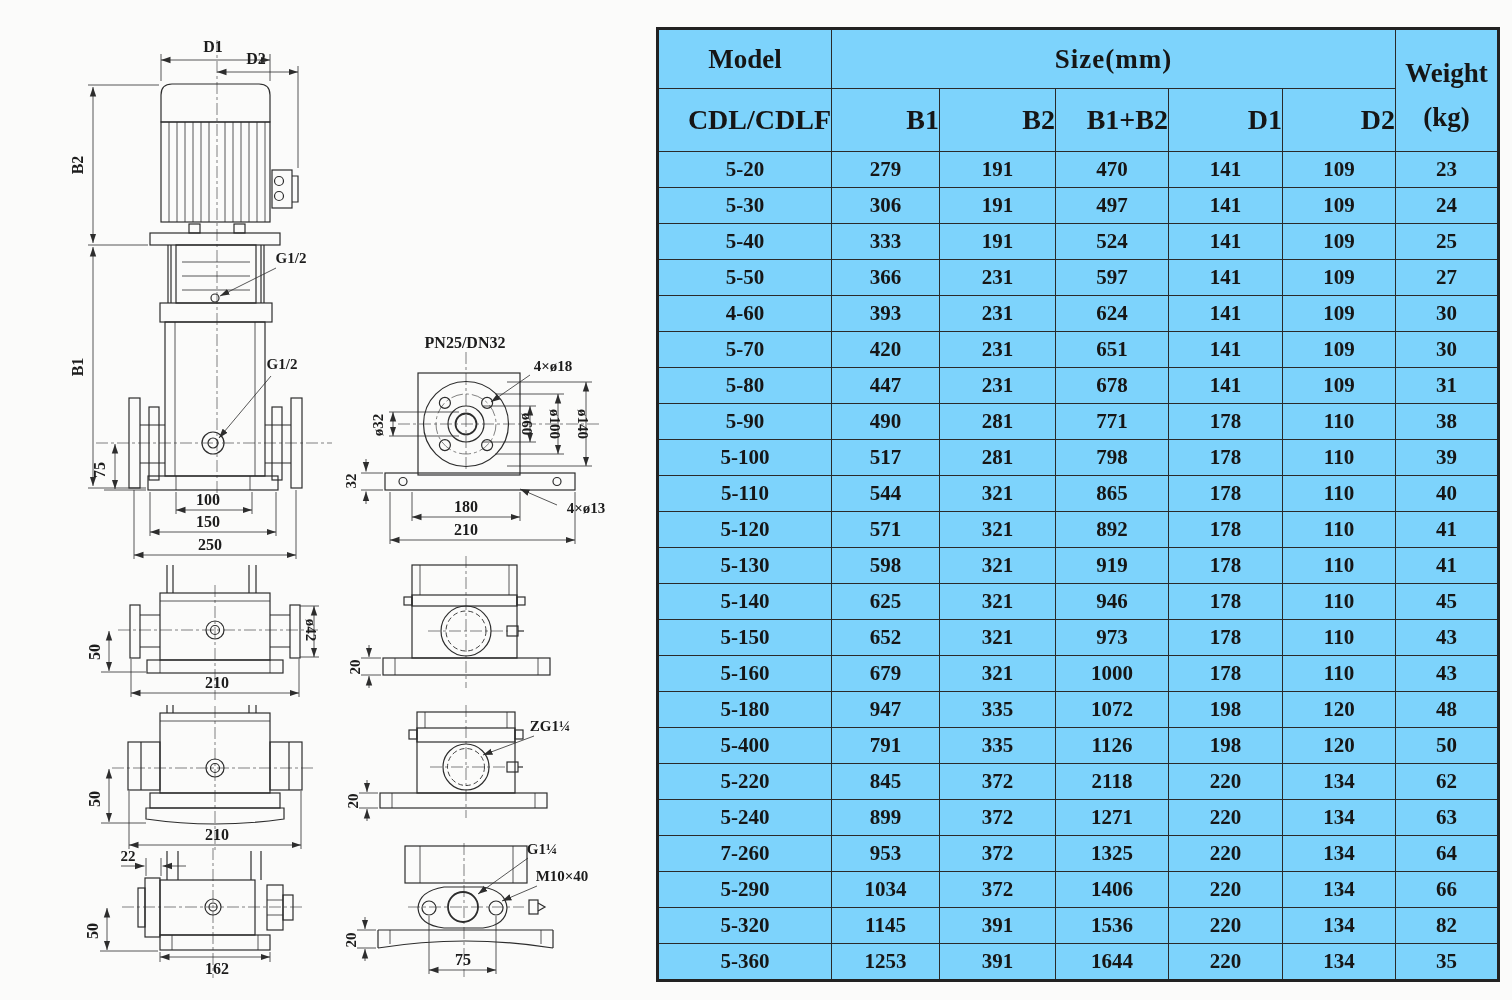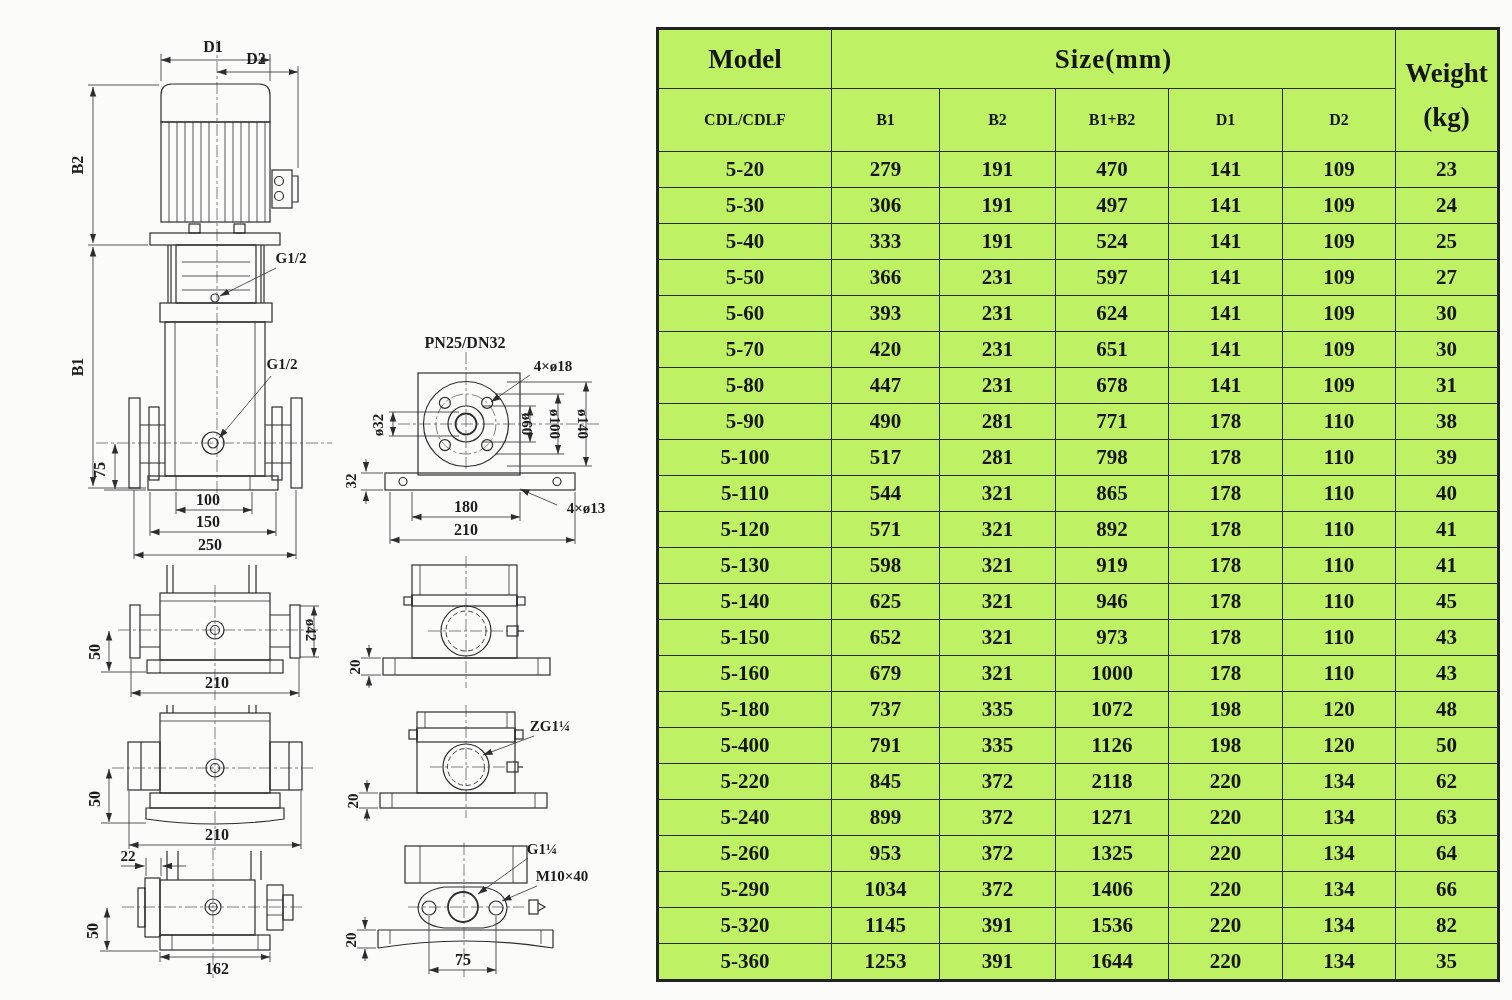--- a/index.html
+++ b/index.html
@@ -18,30 +18,30 @@
   .t15{font-size:15px;}
   .ln{stroke:#2d2d2d;stroke-width:1.2;fill:none;}
   .thk{stroke:#2d2d2d;stroke-width:1.8;fill:none;}
   .dim{stroke:#2d2d2d;stroke-width:0.8;fill:none;}
   .cl{stroke:#4a4a4a;stroke-width:0.7;fill:none;stroke-dasharray:12 3 3 3;}
   .dsh{stroke:#2d2d2d;stroke-width:0.9;fill:none;stroke-dasharray:5 3;}
 
   .spec-table-wrap{position:absolute;left:656px;top:27px;width:841px;}
   table.spec{
     border-collapse:collapse;table-layout:fixed;width:841px;
-    background:#bef264;
+    background:#7dd3fc;
   }
   table.spec th, table.spec td{
     border:1.6px solid #2a2a2a;
     text-align:center;vertical-align:middle;
     font-weight:bold;padding:0;line-height:1.05;
   }
   table.spec{border:3px solid #222;}
   thead tr.hrow1 th{height:58px;font-size:27px;}
-  thead tr.hrow2 th{height:62px;font-size:16px;}
+  thead tr.hrow2 th{height:62px;font-size:28px;text-align:right;}
   th.size-h{font-size:30px;letter-spacing:1px;}
   th.weight-h{font-size:26px;}
   th.weight-h div{line-height:1.25;margin-top:10px;}
   tbody td{height:35px;font-size:21px;}
 </style>
 </head>
 <body>
 
 <div class="page">
 
@@ -370,21 +370,21 @@
           <tr>
             <td>5-50</td>
             <td>366</td>
             <td>231</td>
             <td>597</td>
             <td>141</td>
             <td>109</td>
             <td>27</td>
           </tr>
           <tr>
-            <td>5-60</td>
+            <td>4-60</td>
             <td>393</td>
             <td>231</td>
             <td>624</td>
             <td>141</td>
             <td>109</td>
             <td>30</td>
           </tr>
           <tr>
             <td>5-70</td>
             <td>420</td>
@@ -470,21 +470,21 @@
             <td>5-160</td>
             <td>679</td>
             <td>321</td>
             <td>1000</td>
             <td>178</td>
             <td>110</td>
             <td>43</td>
           </tr>
           <tr>
             <td>5-180</td>
-            <td>737</td>
+            <td>947</td>
             <td>335</td>
             <td>1072</td>
             <td>198</td>
             <td>120</td>
             <td>48</td>
           </tr>
           <tr>
             <td>5-400</td>
             <td>791</td>
             <td>335</td>
@@ -505,21 +505,21 @@
           <tr>
             <td>5-240</td>
             <td>899</td>
             <td>372</td>
             <td>1271</td>
             <td>220</td>
             <td>134</td>
             <td>63</td>
           </tr>
           <tr>
-            <td>5-260</td>
+            <td>7-260</td>
             <td>953</td>
             <td>372</td>
             <td>1325</td>
             <td>220</td>
             <td>134</td>
             <td>64</td>
           </tr>
           <tr>
             <td>5-290</td>
             <td>1034</td>

